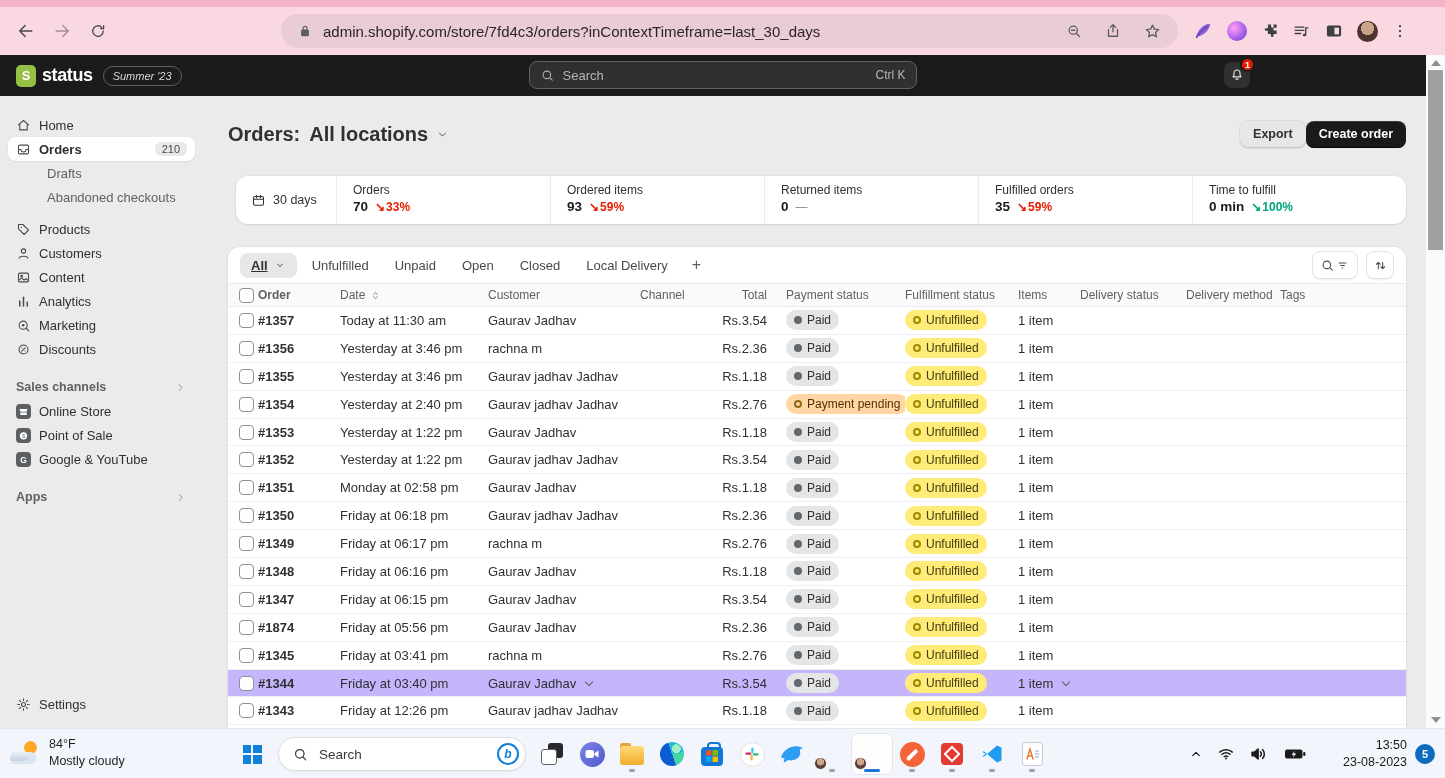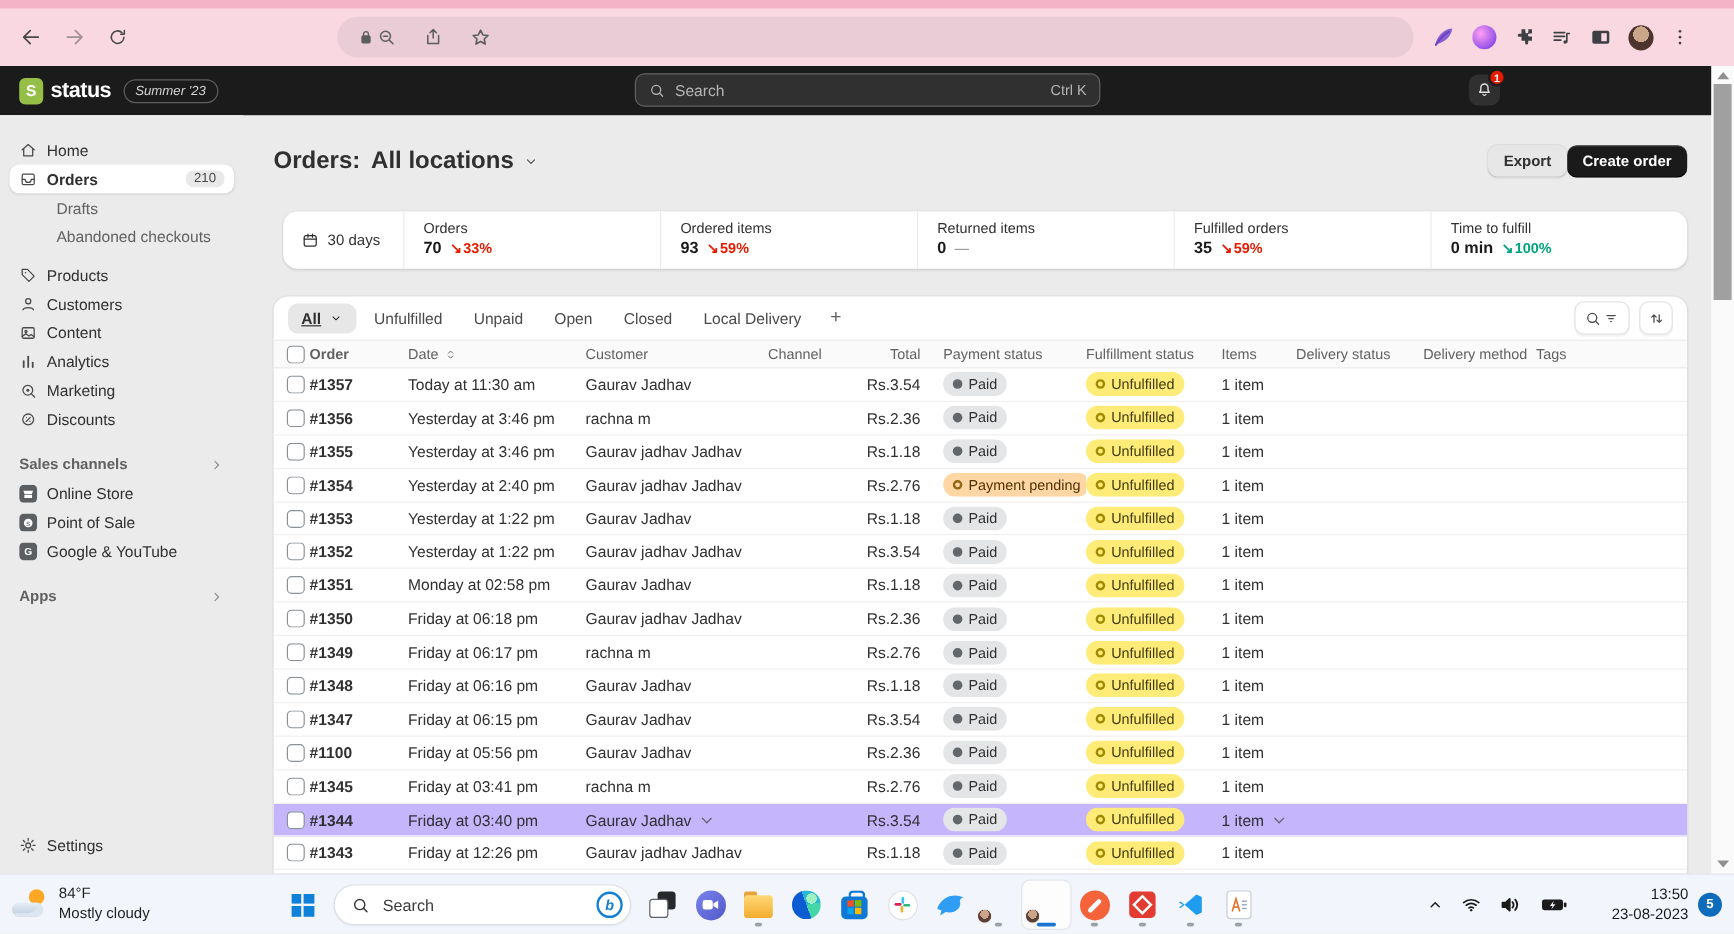--- a/index.html
+++ b/index.html
@@ -170,20 +170,21 @@
         </svg>
       </span>
   </div>
   <div class="url-bar">
     <span>
         <svg width="16" height="16" viewBox="0 0 24 24" fill="none" stroke="currentColor" stroke-width="1.7" stroke-linecap="round" stroke-linejoin="round">
           <rect x="7" y="10.5" width="10" height="8.5" rx="1.5" fill="currentColor"></rect>
           <path d="M9 10.5V8a3 3 0 0 1 6 0v2.5"></path>
         </svg>
       </span>
+    <span class="url-text">admin.shopify.com/store/7fd4c3/orders?inContextTimeframe=last_30_days</span>
     <span class="pill-icons">
       <span>
           <svg width="18" height="18" viewBox="0 0 24 24" fill="none" stroke="currentColor" stroke-width="1.7" stroke-linecap="round" stroke-linejoin="round">
             <circle cx="11" cy="11" r="5.5"></circle>
             <path d="M8.8 11h4.4M15.3 15.3l4 4"></path>
           </svg>
         </span>
       <span>
           <svg width="18" height="18" viewBox="0 0 24 24" fill="none" stroke="currentColor" stroke-width="1.7" stroke-linecap="round" stroke-linejoin="round">
             <path d="M6 10v9h12v-9"></path>
@@ -900,21 +901,21 @@
           <span>1 item</span>
         </div>
         <div class="cell c-dstat"></div>
         <div class="cell c-dmeth"></div>
         <div class="cell c-tags"></div>
       </div>
       <div class="grid trow">
         <div class="cell">
           <span class="checkbox"></span>
         </div>
-        <div class="cell c-order">#1100</div>
+        <div class="cell c-order">#1874</div>
         <div class="cell c-date">Friday at 05:56 pm</div>
         <div class="cell c-cust">
           <span>Gaurav Jadhav</span>
         </div>
         <div class="cell c-chan"></div>
         <div class="cell c-total">Rs.2.36</div>
         <div class="cell c-pay">
           <span class="badge paid">
             <span class="dot"></span>
             <span>Paid</span>

